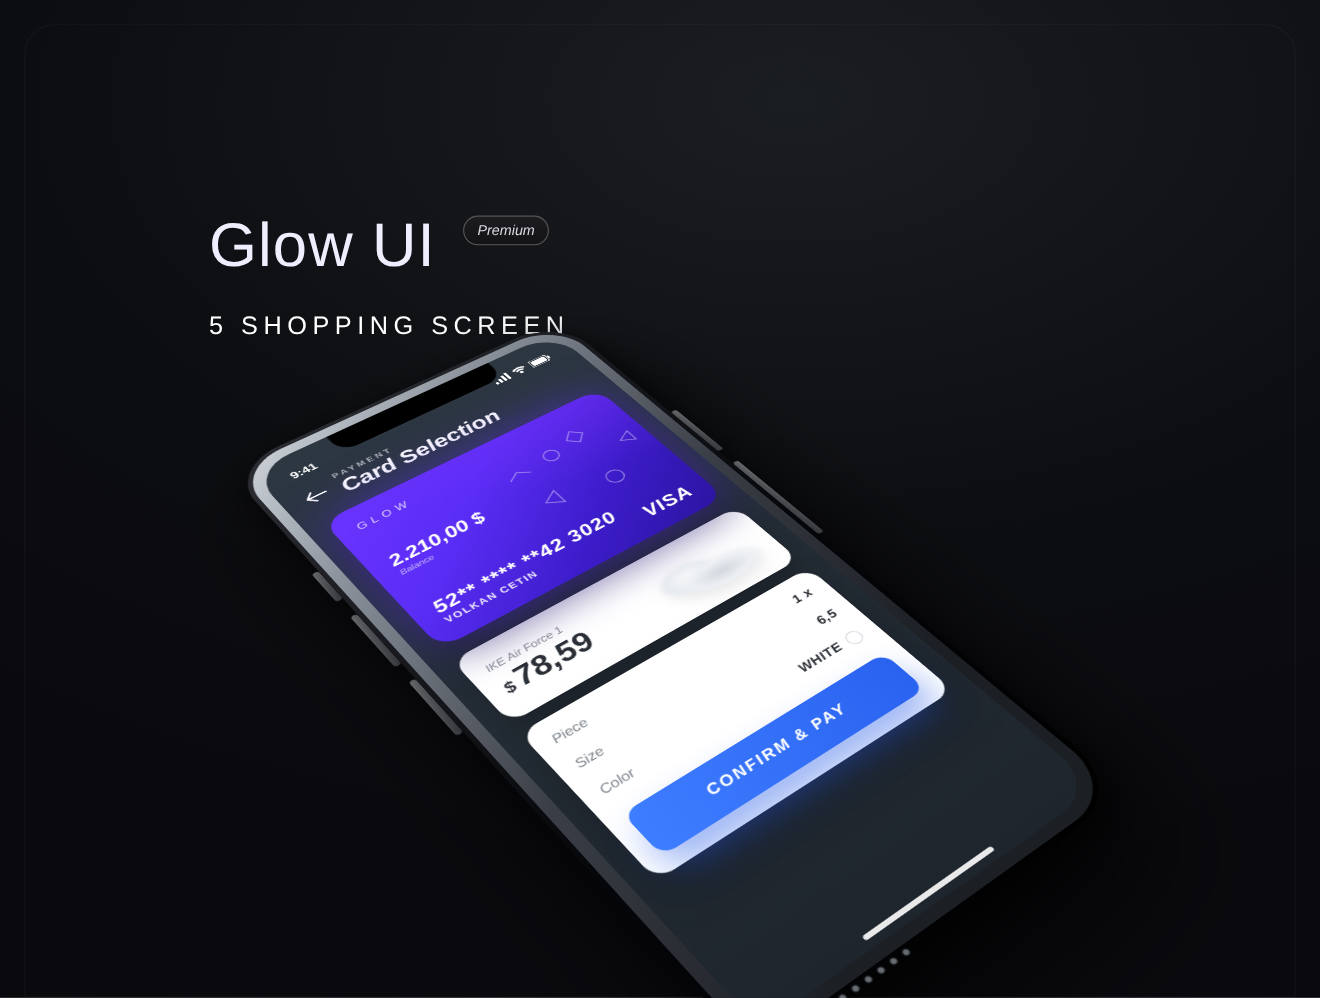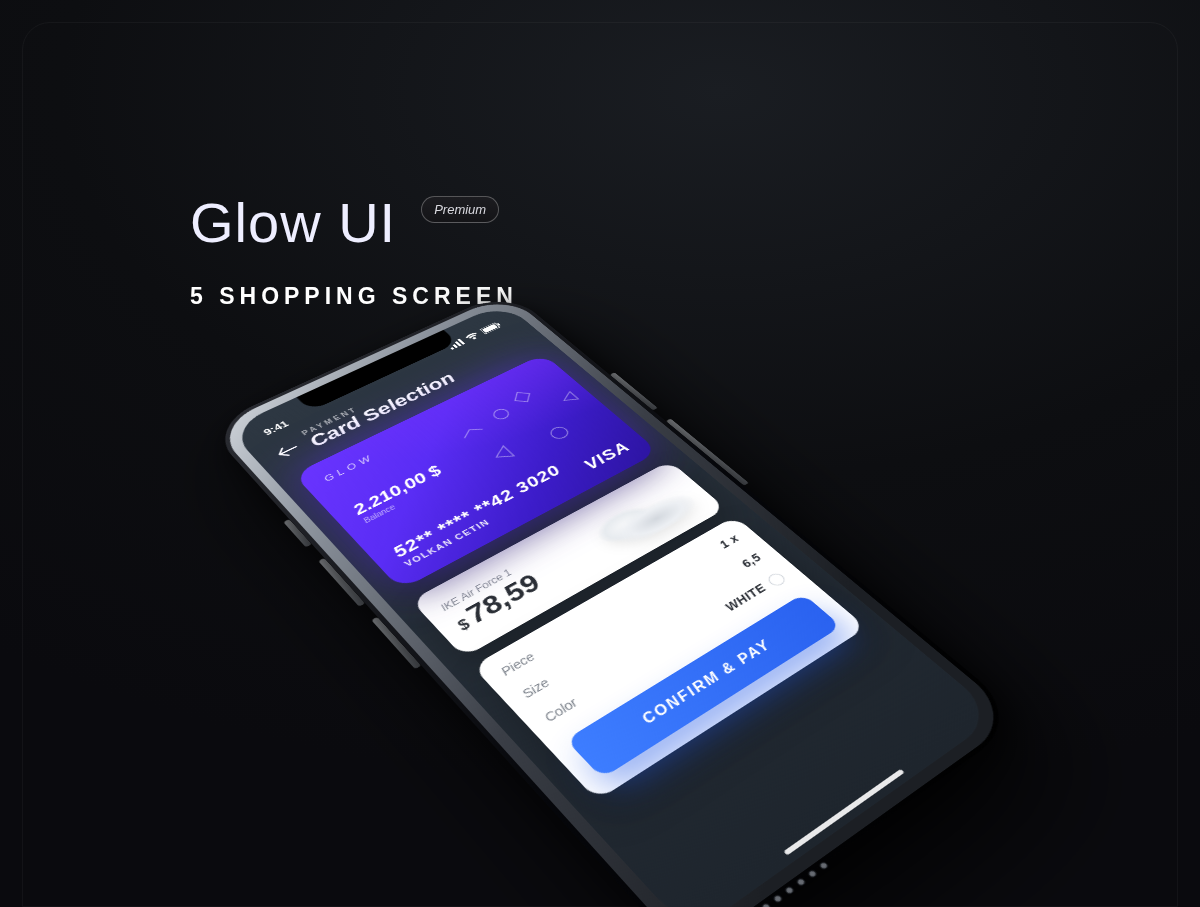--- a/index.html
+++ b/index.html
@@ -22,21 +22,21 @@
   .headline { position:absolute; left:190px; top:190px; color:#eef; }
   .headline .title-row { display:flex; align-items:flex-start; gap:25px; }
   .headline h1 { font-weight:200; font-size:56px; letter-spacing:1px; }
   .badge {
     margin-top:6px; padding:5px 12px; font-size:13px; font-style:italic; color:#d9d9df;
     border:1px solid rgba(255,255,255,.28); border-radius:16px;
     background:linear-gradient(#1c1c20,#141417);
     text-align:center;
   }
   .headline h2 {
-    margin-top:28px; font-weight:700; font-size:23px; letter-spacing:5px; color:#fff;
+    margin-top:28px; font-weight:400; font-size:23px; letter-spacing:5px; color:#fff;
   }
 
   
   .persp { position:absolute; left:380px; top:150px; perspective:1800px; perspective-origin:60% 20%; }
   .phone {
     width:400px; height:820px; position:relative;
     transform: rotateX(52deg) rotateZ(-38deg);
     transform-style:preserve-3d;
   }
   .phone-body{

